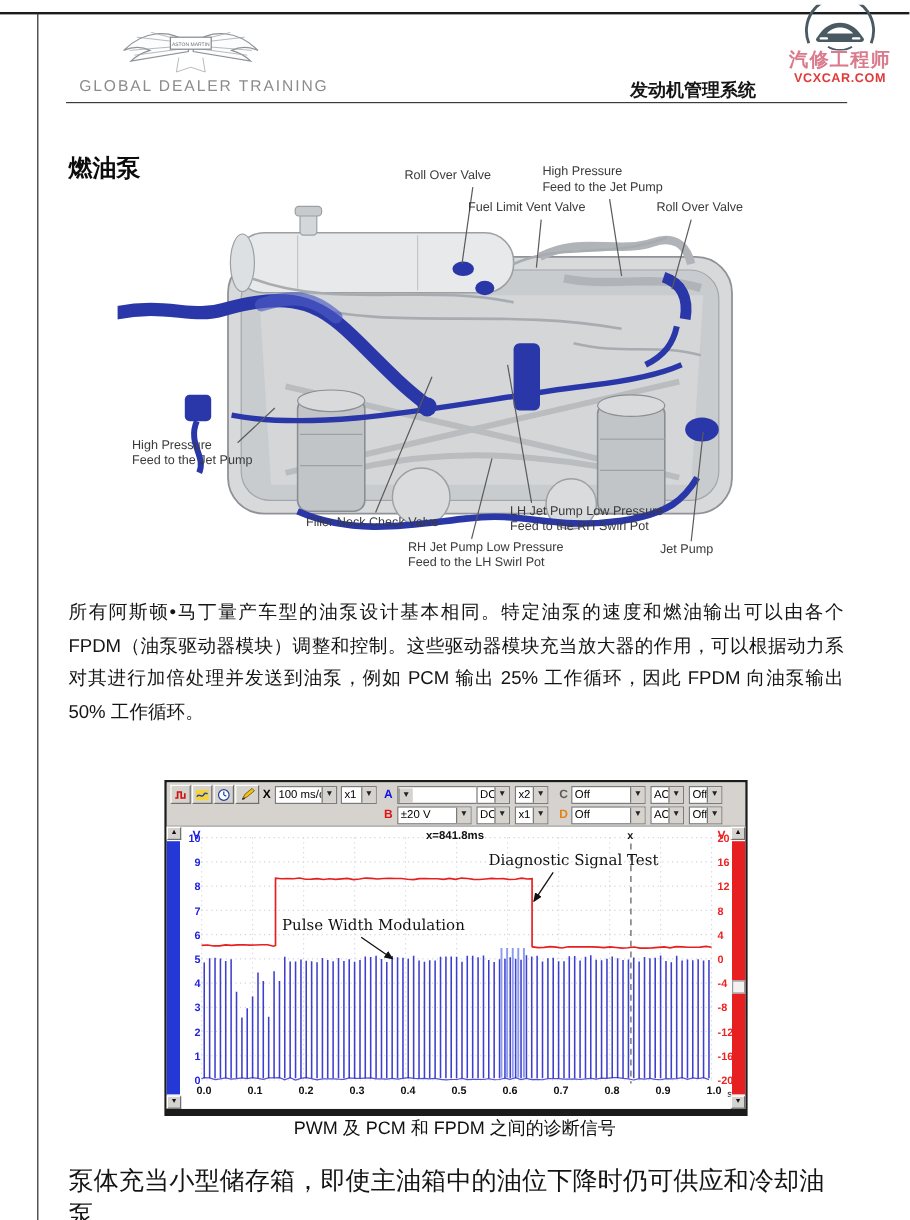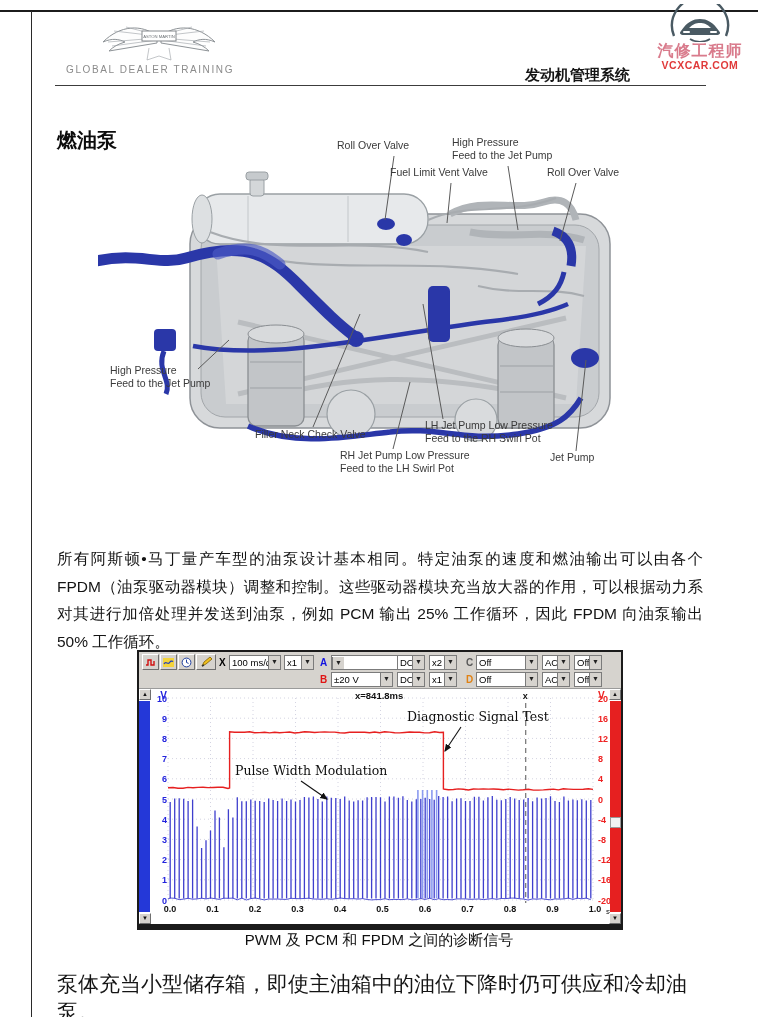--- a/index.html
+++ b/index.html
@@ -5,35 +5,35 @@
   html,body{margin:0;padding:0;}
   body{width:758px;height:1017px;position:relative;background:#fff;overflow:hidden;
        font-family:"Liberation Sans",sans-serif;color:#111;}
   .abs{position:absolute;}
 
   
   #top-rule{left:0;top:10px;width:758px;height:2px;background:#1c1c1c;}
   #left-rule{left:31px;top:11px;width:1px;height:1006px;background:#2a2a2a;}
 
   
-  #gdt{left:66px;top:64px;font-size:10px;letter-spacing:1.6px;color:#8b8b8b;}
+  #gdt{left:66px;top:64px;font-size:13px;letter-spacing:1.6px;color:#8b8b8b;}
   #doc-title{right:128px;top:66px;font-size:15px;font-weight:bold;color:#151515;}
   #header-rule{left:55px;top:85px;width:651px;height:1px;background:#3c3c3c;}
   #vcx{left:645px;top:4px;width:110px;text-align:center;}
   #vcx-name{font-size:16px;font-weight:bold;color:#d97b8c;letter-spacing:1px;line-height:17px;}
   #vcx-domain{font-size:10.5px;font-weight:bold;color:#e03a3a;letter-spacing:.5px;}
 
   #section-title{left:57px;top:127px;font-size:20px;font-weight:bold;color:#0c0c0c;}
 
   
   #figure1{left:98px;top:136px;width:566px;height:350px;}
   .fig-label{font-size:10.5px;fill:#3a3a3a;font-family:"Liberation Sans",sans-serif;}
 
   
-  #para{left:57px;top:497px;width:646px;font-size:15.5px;line-height:27.6px;color:#141414;margin-top:48px;}
+  #para{left:57px;top:497px;width:646px;font-size:15.5px;line-height:27.6px;color:#141414;}
   .pline{text-align:justify;text-align-last:justify;white-space:normal;}
   .pline.last{text-align:right;text-align-last:left;}
 
   
   #scope{left:137px;top:650px;width:482px;height:272px;border:2px solid #1b1b1b;
          border-bottom-width:6px;background:#fff;}
   #scope-toolbar{position:absolute;left:0;top:0;width:482px;height:36px;background:#d6d3ce;
                  border-bottom:1px solid #9b9b9b;font-size:10px;}
   .tb-btn{position:absolute;top:2px;width:15px;height:14px;background:#d6d3ce;
           border:1px solid;border-color:#fff #6f6f6f #6f6f6f #fff;display:flex;align-items:center;justify-content:center;}

